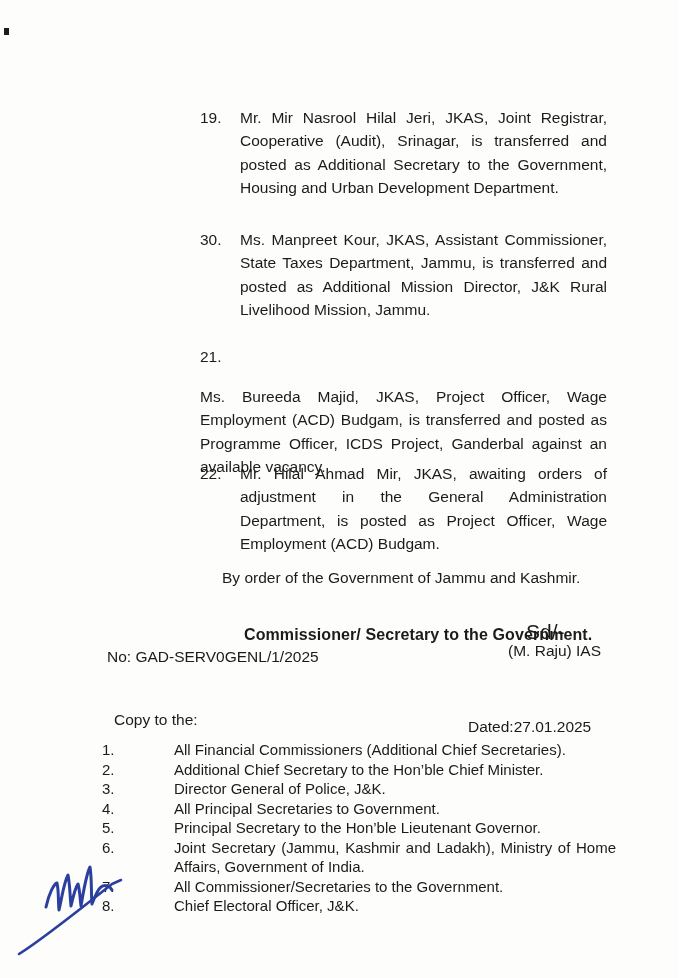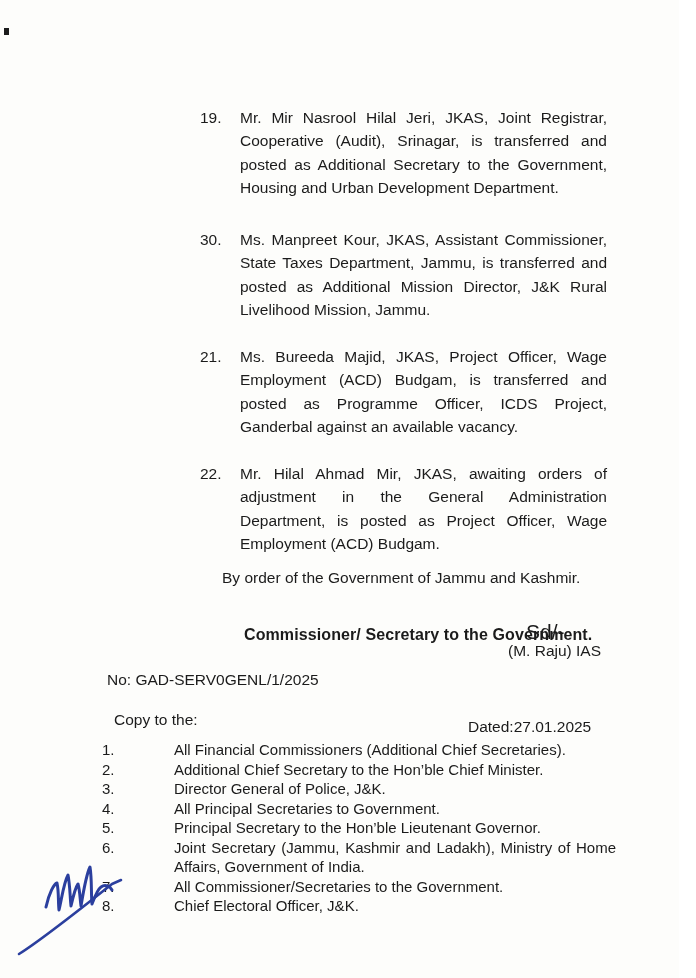--- a/index.html
+++ b/index.html
@@ -34,21 +34,21 @@
   .order-item {
     position: absolute;
     left: 0;
     display: flex;
     width: 407px;
     font-size: 15.5px;
     line-height: 23.4px;
   }
   .order-item:nth-child(1) { top: 0; }
   .order-item:nth-child(2) { top: 122px; }
-  .order-item:nth-child(3) { top: 239px; }
+  .order-item:nth-child(3) { top: 239px; flex-direction: column; }
   .order-item:nth-child(4) { top: 356px; }
   .order-num {
     flex: 0 0 40px;
     text-align: left;
   }
   .order-text {
     flex: 1 1 auto;
     text-align: justify;
   }
 
@@ -71,21 +71,21 @@
   .signatory-title {
     position: absolute;
     left: 244px; top: 626px;
     font-size: 16px;
     font-weight: bold;
     letter-spacing: 0.1px;
   }
 
   .ref-number {
     position: absolute;
-    left: 107px; top: 671px;
+    left: 107px; top: 648px;
     font-size: 15.5px;
   }
   .ref-date {
     position: absolute;
     left: 468px; top: 686px;
     font-size: 15.5px;
     margin-top: 32px;
   }
 
   .copy-heading {

